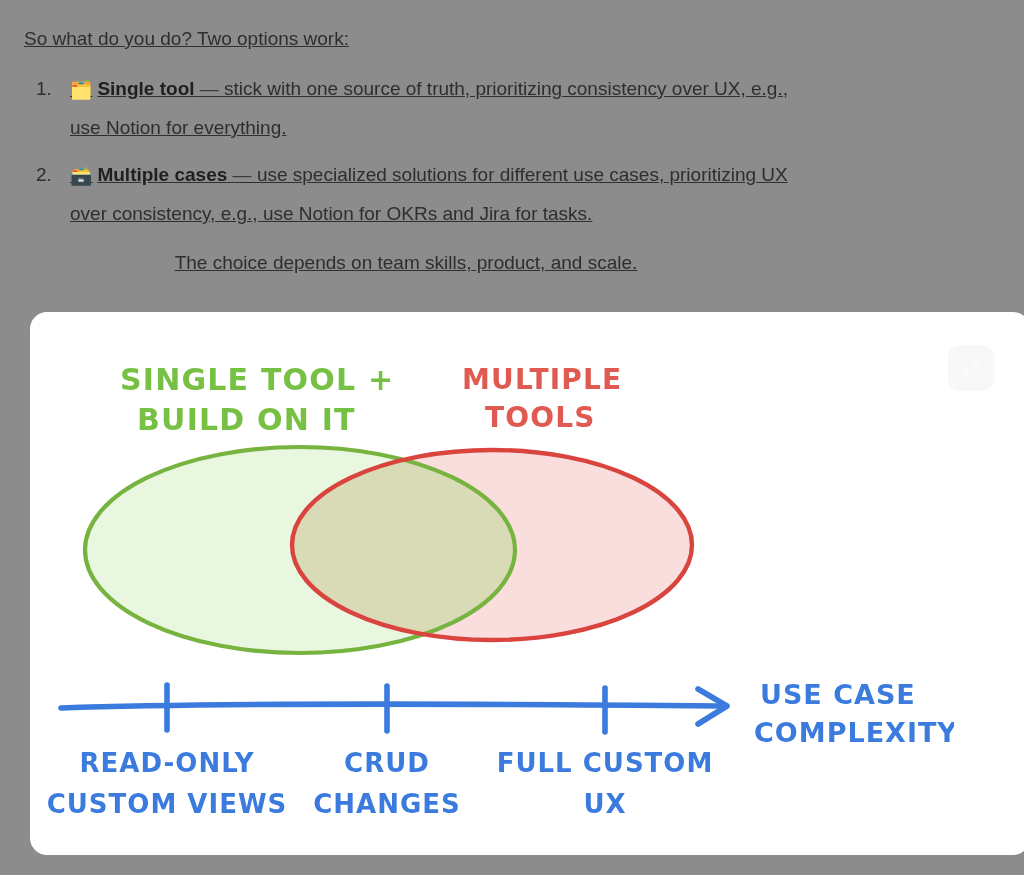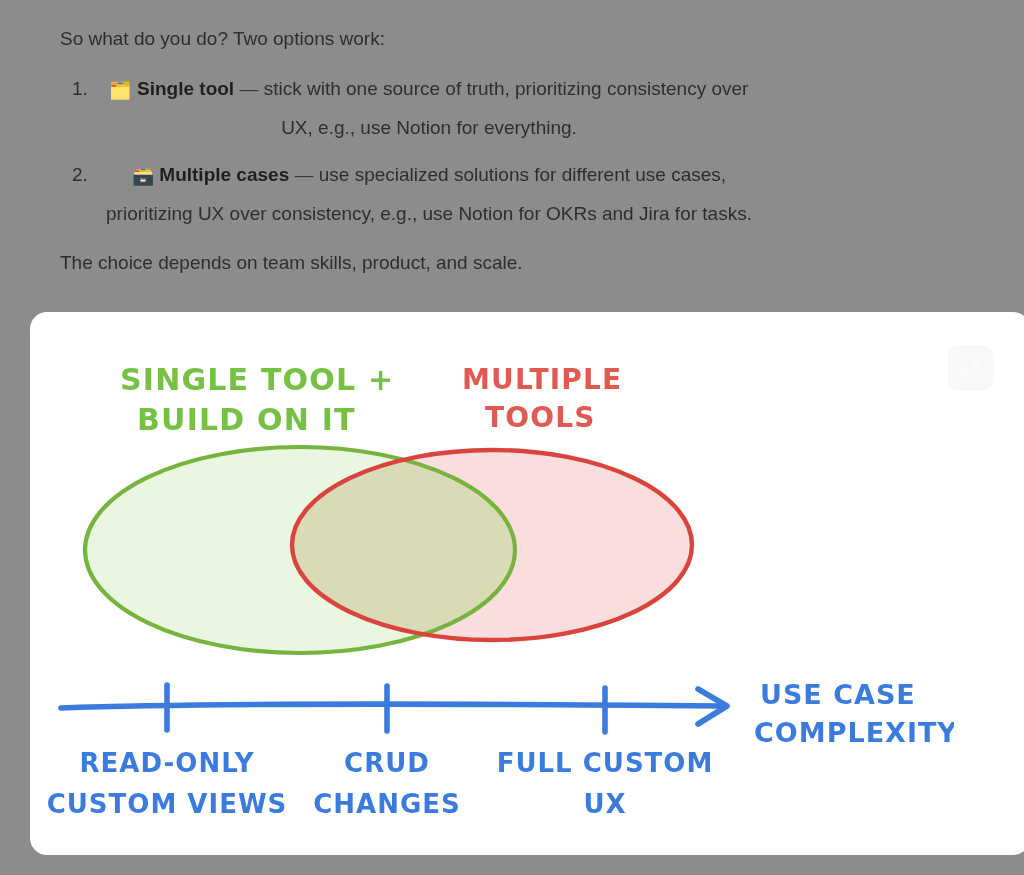--- a/index.html
+++ b/index.html
@@ -9,22 +9,23 @@
     overflow: hidden;
   }
   body {
     background: #8c8c8c;
     font-family: "Liberation Sans", sans-serif;
     color: #2f2f2f;
   }
 
   
   #article {
-    padding: 0 60px;
+    padding: 0 24px;
     width: 812px;
+    text-decoration: underline;
   }
   .intro-line {
     font-size: 19px;
     line-height: 26px;
     color: #2e2e2e;
     margin: 0;
     padding-top: 26px;
   }
   ol.option-list {
     margin: 18px 0 0 0;
@@ -33,21 +34,20 @@
     counter-reset: optnum;
   }
   ol.option-list > li {
     counter-increment: optnum;
     position: relative;
     font-size: 19px;
     line-height: 37px;
     color: #2e2e2e;
     margin-bottom: 10px;
     max-width: 890px;
-    text-align: center;
   }
   ol.option-list > li::before {
     content: counter(optnum) ".";
     position: absolute;
     left: -34px;
     top: 0;
     font-size: 19px;
     color: #2e2e2e;
   }
   .opt-emoji {
@@ -55,20 +55,21 @@
     margin-right: 5px;
     vertical-align: -1px;
   }
   .opt-strong { font-weight: bold; color: #1f1f1f; }
   .opt-dash { color: #3a3a3a; }
   .closing-line {
     font-size: 19px;
     line-height: 26px;
     color: #2e2e2e;
     margin: 18px 0 0 0;
+    text-align: center;
   }
 
   
   #diagram-card {
     position: absolute;
     left: 30px;
     top: 312px;
     width: 1000px;
     height: 543px;
     background: #ffffff;

